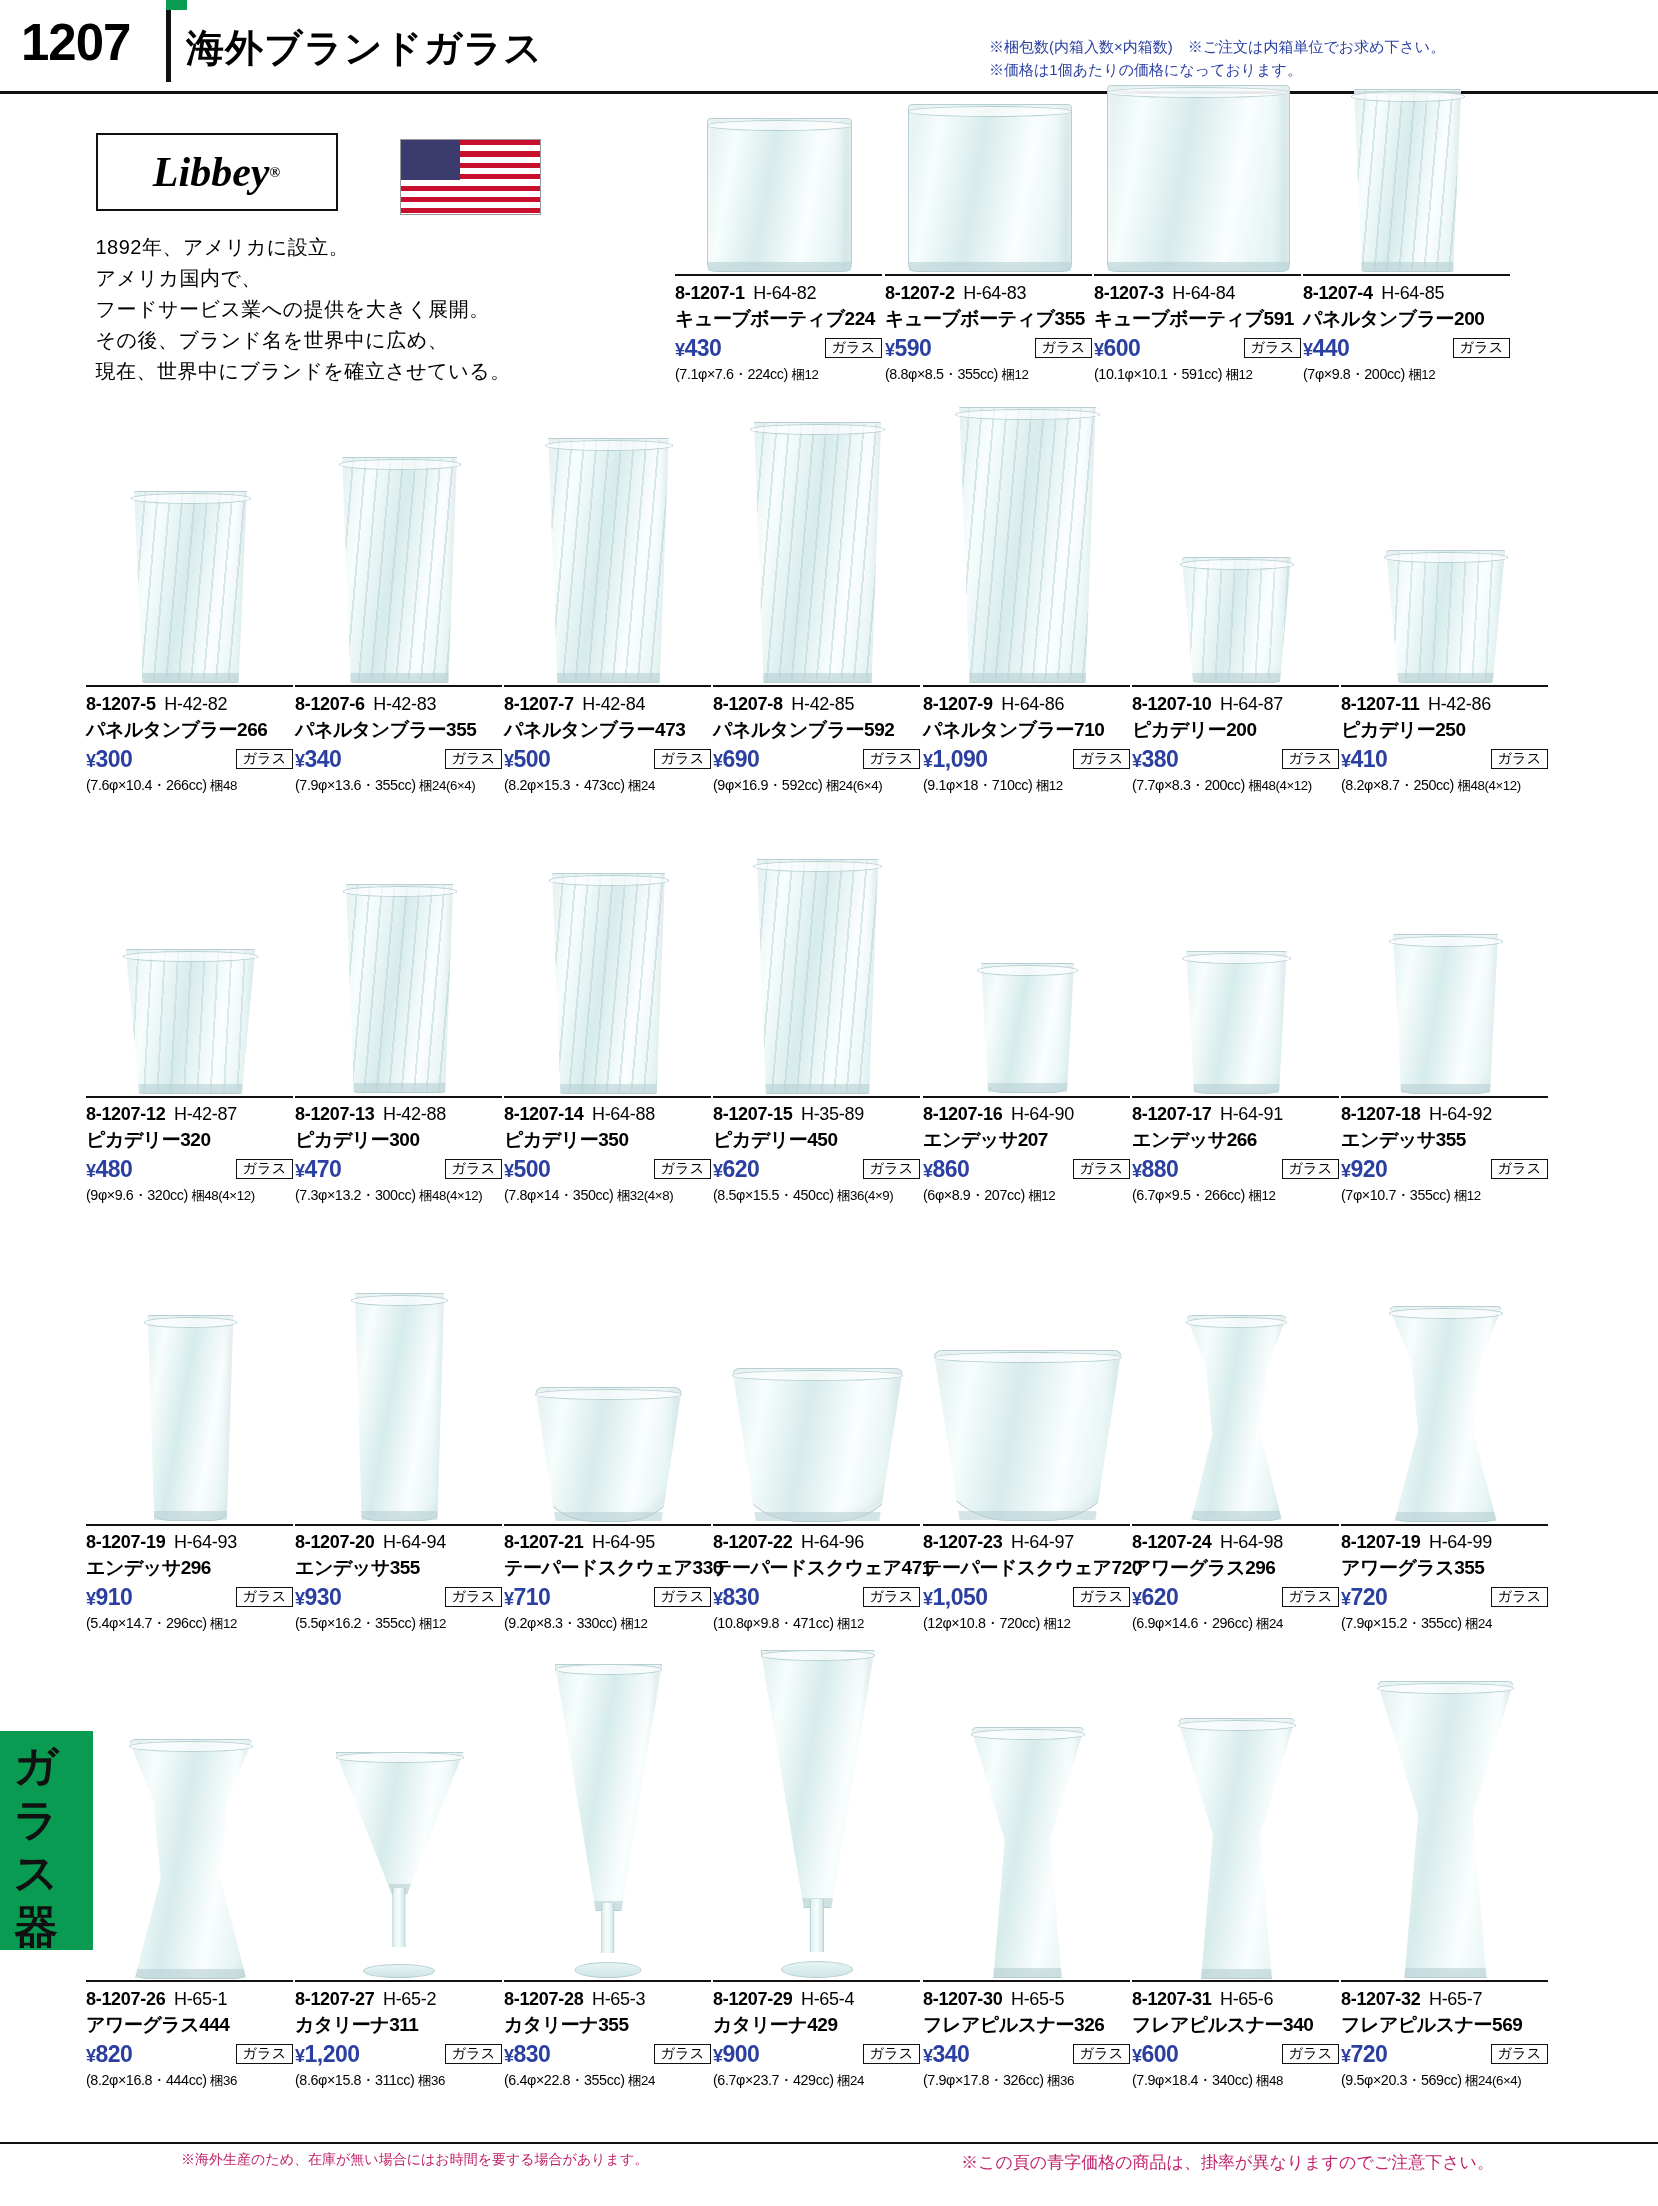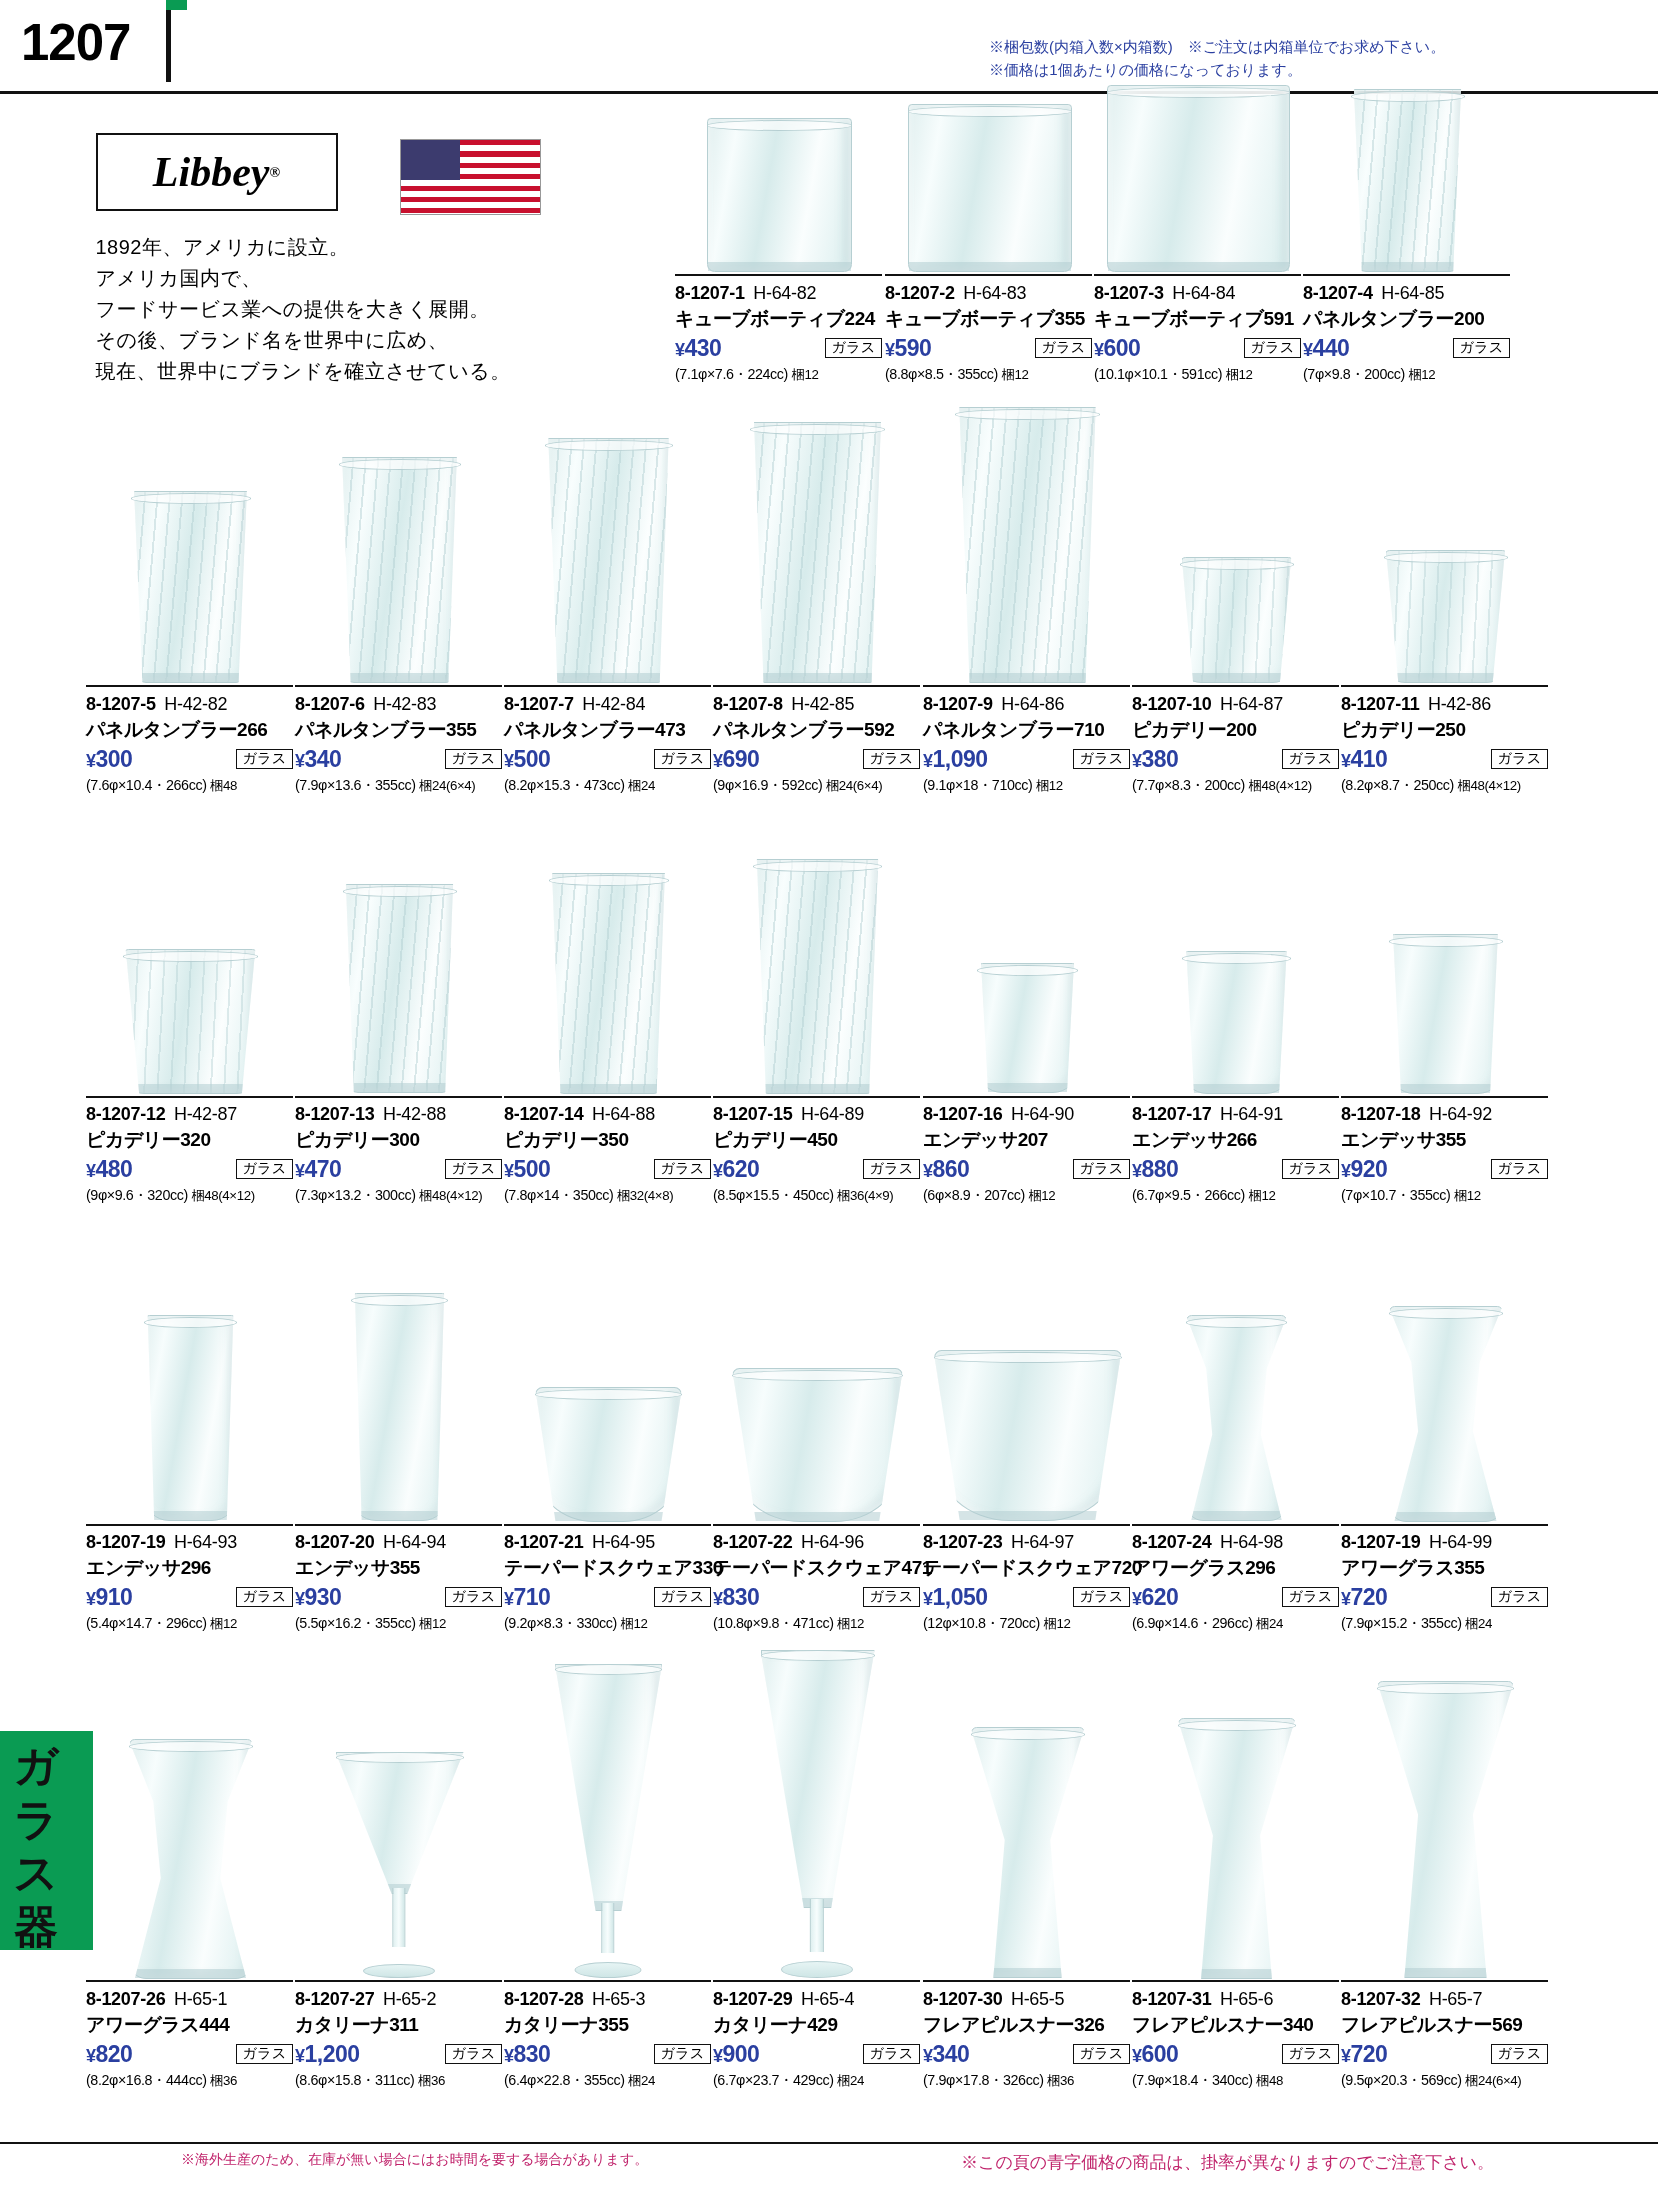--- a/index.html
+++ b/index.html
@@ -103,20 +103,21 @@
   .gstem{position:absolute;left:50%;transform:translateX(-50%);background:linear-gradient(90deg,#dff0f0,#f7fdfd,#d2e8e8);border-left:1.9px solid #b6cfd2;border-right:1.9px solid #b6cfd2;}
   .gfoot{position:absolute;left:50%;transform:translateX(-50%);bottom:0;background:linear-gradient(180deg,#e6f4f4,#cfe6e6);border:1.9px solid #b6cfd2;border-radius:50%;}
 </style>
 </head>
 <body>
 
 <div id="header">
   <div id="page-num">1207</div>
   <div id="header-rule"></div>
   <div id="header-greenbar"></div>
+  <div id="header-title">海外ブランドガラス</div>
   <div id="note-1">※梱包数(内箱入数×内箱数)　※ご注文は内箱単位でお求め下さい。</div>
   <div id="note-2">※価格は1個あたりの価格になっております。</div>
 </div>
 <div id="top-rule"></div>
 
 <div id="brand">
   <div id="brand-logo">
     <span>Libbey</span>
       <sup>®</sup>
   </div>
@@ -440,21 +441,21 @@
         <div class="glass" style="width: 127px; height: 233px;">
           <div class="gbody" style="border-radius: 3.8px 3.8px 15px 15px; clip-path: polygon(3% 0%, 97% 0%, 90% 100%, 10% 100%); background-image: repeating-linear-gradient(95deg, rgba(175, 205, 208, 0.45) 0px, rgba(175, 205, 208, 0.45) 1.9px, rgba(255, 255, 255, 0) 1.9px, rgba(255, 255, 255, 0) 12.4px), linear-gradient(100deg, rgba(222, 238, 238, 0.95) 0%, rgba(246, 253, 253, 0.75) 20%, rgba(208, 232, 232, 0.85) 45%, rgba(250, 254, 254, 0.7) 70%, rgba(214, 236, 236, 0.9) 100%);"></div>
           <div class="grim"></div>
         </div>
       </div>
     </div>
     <div class="underline" style="left: 713px; top: 1096px;"></div>
     <div class="cell" style="left: 713px; top: 1101px;">
       <div class="codeline">
         <span class="code">8-1207-15</span>
-        <span class="altcode">H-64-89</span>
+        <span class="altcode">H-35-89</span>
       </div>
       <div class="pname">ピカデリー450</div>
       <div class="priceline">
         <div class="price"><span class="yen">¥</span>620</div>
         <div class="matbadge">ガラス</div>
       </div>
       <div class="spec">(8.5φ×15.5・450cc) <span class="pack">梱36(4×9)</span></div>
     </div>
     <div class="cell" style="left: 923px; top: 965px; height: 128px;">
       <div class="img-area" style="height: 128px;">

